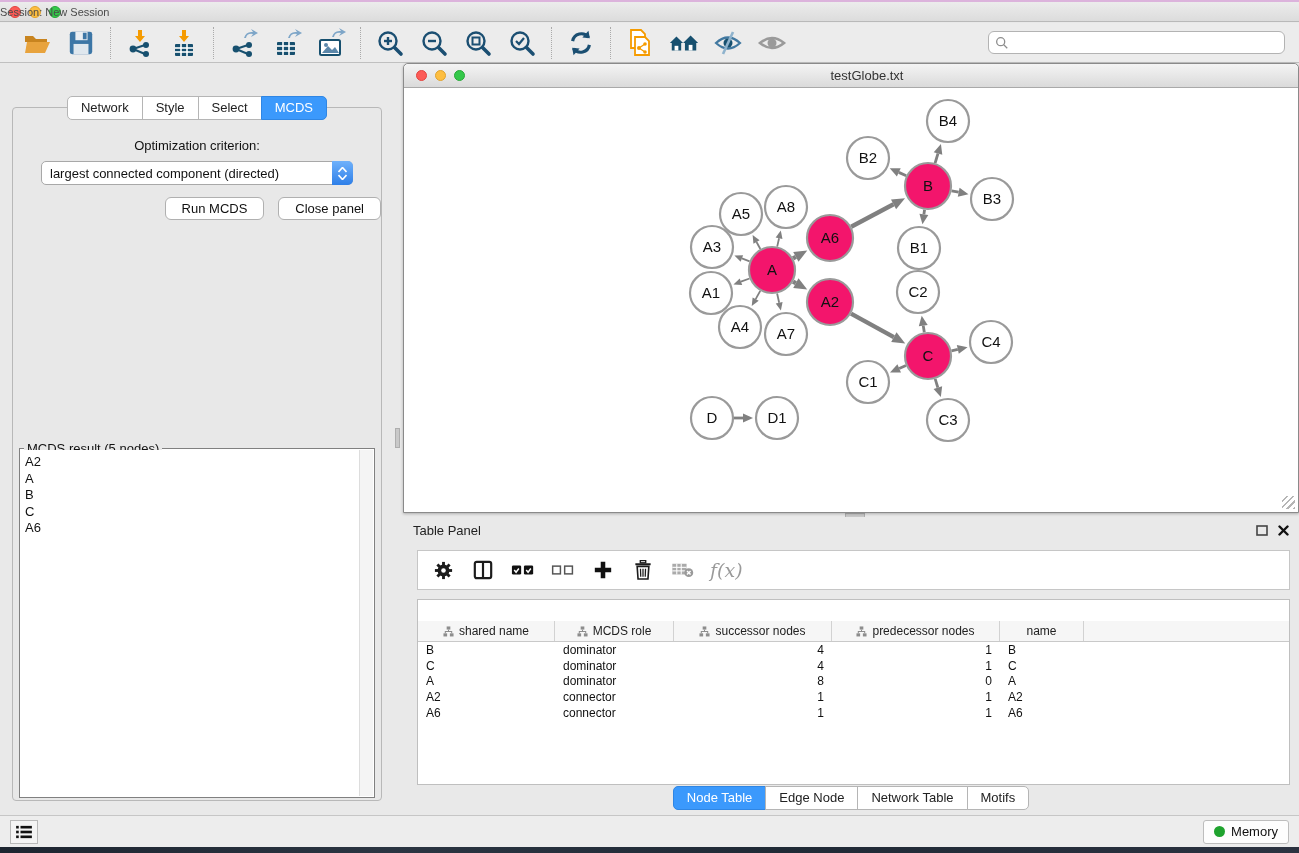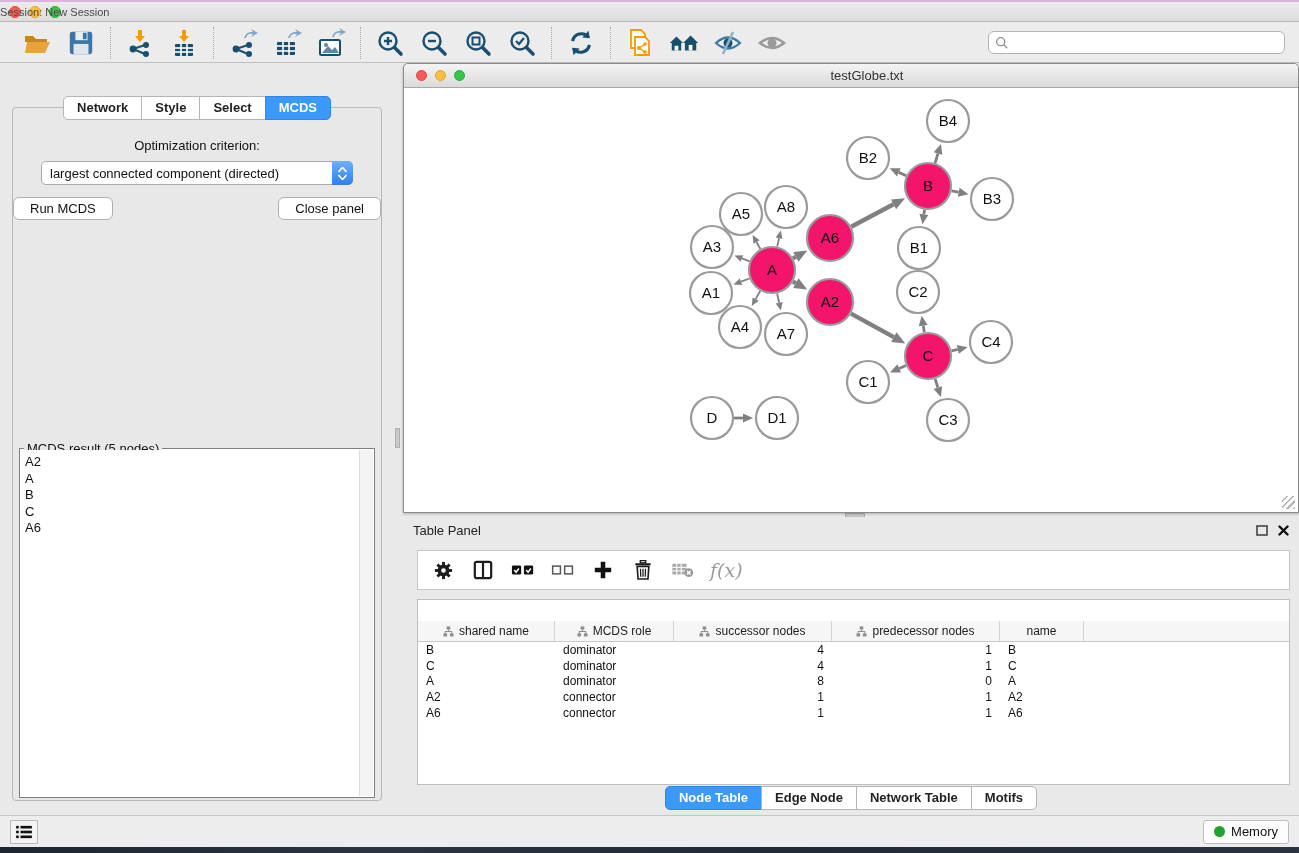--- a/index.html
+++ b/index.html
@@ -29,33 +29,33 @@
   .searchbox input { border:none; outline:none; flex:1; font-size:12px; font-family:"Liberation Sans",sans-serif; background:transparent; }
 
   
   .control-panel { position:absolute; left:4px; top:66px; width:386px; height:743px; background:#e9e9e9; }
   .panel-header { height:26px; display:flex; align-items:center; padding:0 10px; }
   .panel-header .ph-title { font-size:13px; color:#222; }
   .ph-icons { margin-left:auto; display:flex; gap:10px; align-items:center; }
   .ctabs { position:absolute; left:0; right:0; top:30px; display:flex; justify-content:center; z-index:2; }
   .seg { display:flex; }
   .seg .seg-btn { background:#fff; border:1px solid #b5b5b5; margin-left:-1px; padding:3px 13px;
-    font-size:13px; font-weight:bold; color:#222; line-height:16px; }
+    font-size:13px; font-weight:normal; color:#222; line-height:16px; }
   .seg .seg-btn:first-child { border-radius:5px 0 0 5px; margin-left:0; }
   .seg .seg-btn:last-child { border-radius:0 5px 5px 0; }
   .seg .seg-btn.active { background:#3b99fc; border-color:#2f86e4; color:#fff; }
   .ctab-content { position:absolute; left:8px; right:8px; top:41px; bottom:8px;
     border:1px solid #b8b8b8; border-radius:4px; background:#e8e8e8; }
   .opt-label { text-align:center; margin-top:30px; font-size:13px; color:#111; }
   .combo { margin:8px auto 0; width:312px; height:24px; background:#fff; border:1px solid #a8a8a8;
     border-radius:5px; display:flex; align-items:center; position:relative; }
   .combo .combo-text { flex:1; padding:0 8px; font-size:13px; color:#111; white-space:nowrap; overflow:hidden; }
   .combo .stepper { width:21px; height:24px; margin:-1px -1px -1px 0; border-radius:0 5px 5px 0;
     background:linear-gradient(#6fb1fb,#2e7fe8); display:flex; flex-direction:column; align-items:center; justify-content:center; gap:1px; }
-  .btn-row { display:flex; justify-content:space-between; gap:14px; margin-top:12px; }
+  .btn-row { display:flex; justify-content:flex-end; gap:14px; margin-top:12px; }
   .mac-btn { background:#fff; border:1px solid #b0b0b0; border-radius:6px; padding:3px 16px; font-size:13px; color:#111; }
   .result-box { position:absolute; left:6px; right:6px; top:340px; bottom:2px; border:1px solid #808080;
     background:#fff; }
   .result-legend { position:absolute; top:-8px; left:4px; background:#e8e8e8; padding:0 3px; font-size:13px; color:#111; }
   .result-list { position:absolute; inset:1px 15px 1px 1px; background:#fff; padding:4px 4px; overflow:hidden; }
   .result-list .ritem { font-size:13px; line-height:16.5px; color:#111; }
   .result-scroll { position:absolute; top:1px; bottom:1px; right:1px; width:14px; background:#f4f4f4; border-left:1px solid #ddd; }
 
   
   .vdivider-handle { position:absolute; left:395px; top:428px; width:5px; height:20px; background:#c9c9c9; border:1px solid #aeaeae; }

